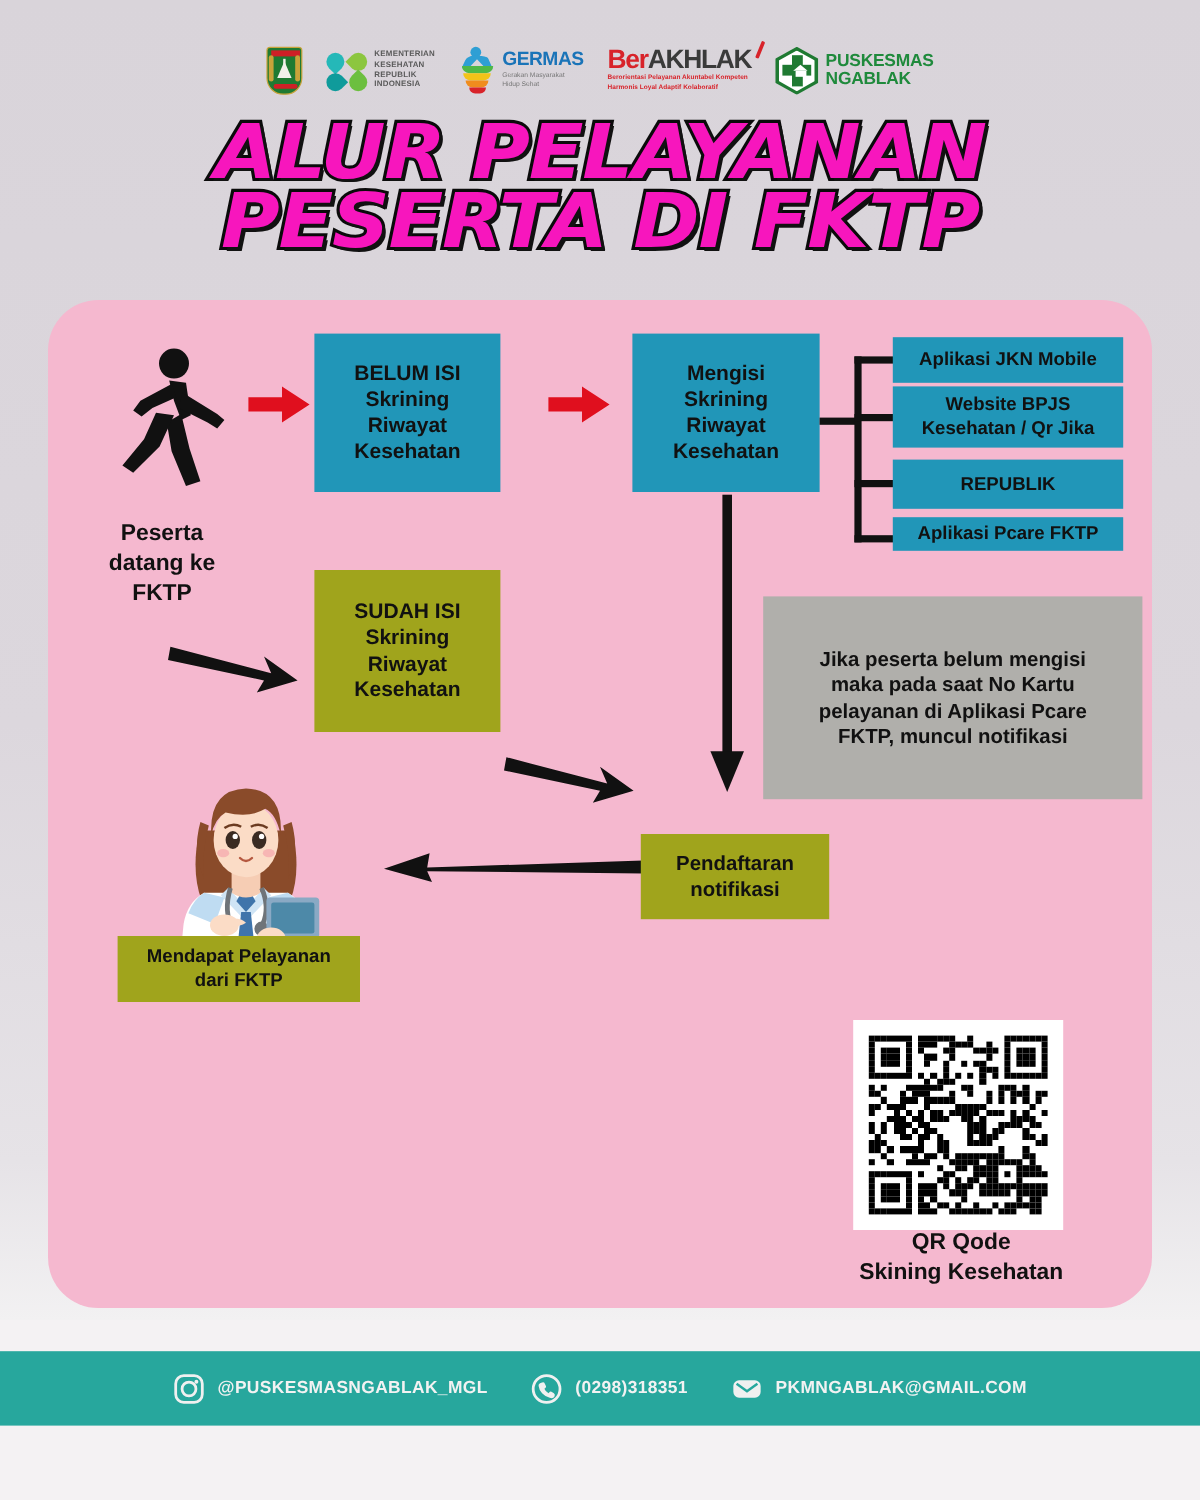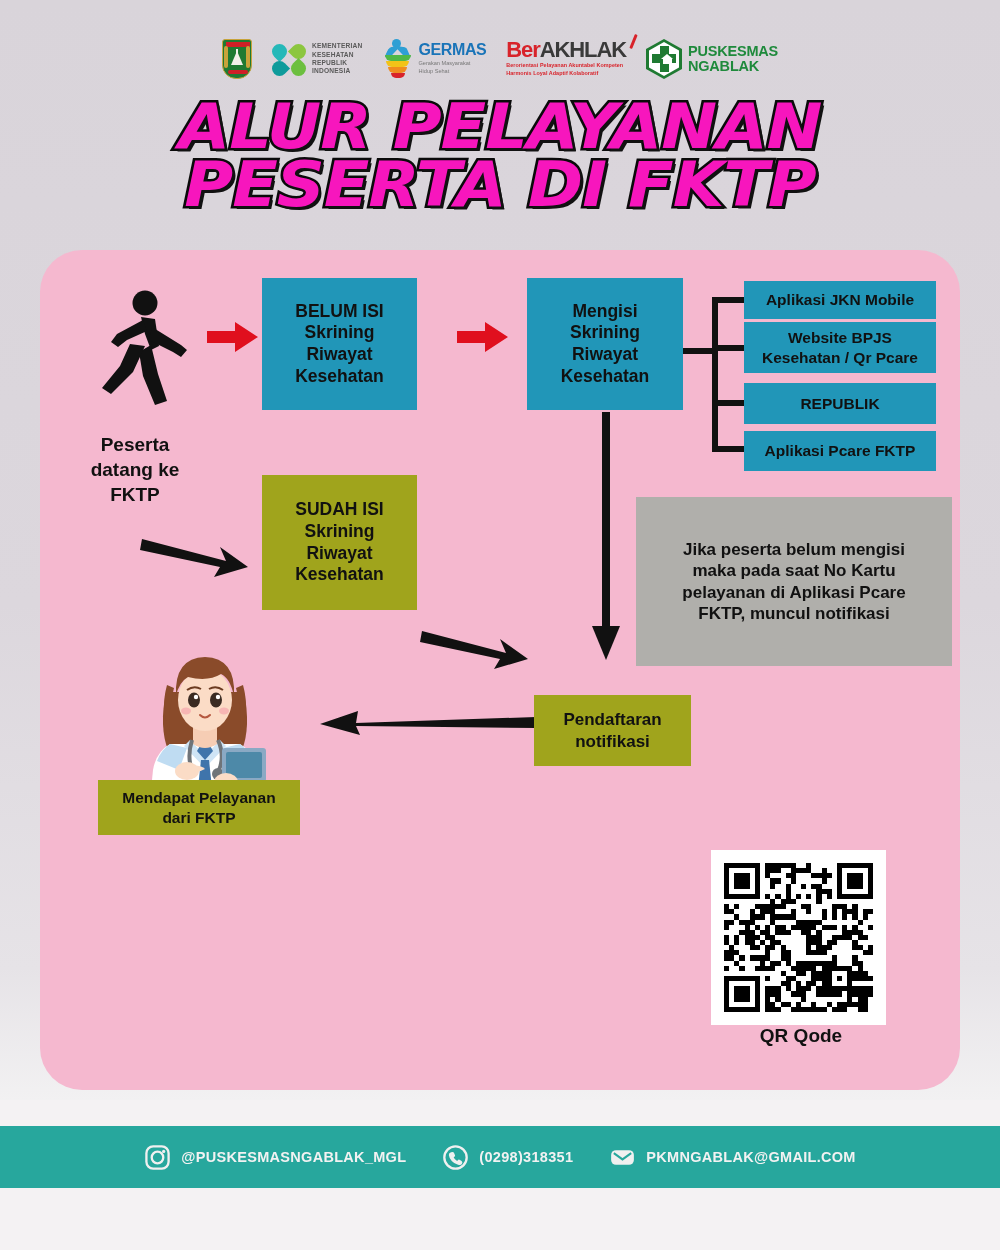--- a/index.html
+++ b/index.html
@@ -137,21 +137,21 @@
   .teal{ background:#2196b8; }
   .olive{ background:#a0a41c; }
   .gray{ background:#b0afab; }
 
   #box-belum{ left:262px; top:278px; width:155px; height:132px; font-size:17.5px; }
   #box-mengisi{ left:527px; top:278px; width:156px; height:132px; font-size:17.5px; }
   #box-sudah{ left:262px; top:475px; width:155px; height:135px; font-size:17.5px; }
   #box-jkn{ left:744px; top:281px; width:192px; height:38px; font-size:15.5px; }
   #box-website{ left:744px; top:322px; width:192px; height:51px; font-size:15.5px; }
   #box-pandawa{ left:744px; top:383px; width:192px; height:41px; font-size:15.5px; }
-  #box-pcare{ left:744px; top:431px; width:192px; height:40px; font-size:15.5px; }
+  #box-pcare{ left:744px; top:431px; width:192px; height:28px; font-size:15.5px; }
   #box-note{ left:636px; top:497px; width:316px; height:169px; font-size:17px; padding:0 10px; }
   #box-pendaftaran{ left:534px; top:695px; width:157px; height:71px; font-size:17px; }
   #box-mendapat{ left:98px; top:780px; width:202px; height:55px; font-size:15.5px; }
 
   
   .walker{ position:absolute; left:95px; top:290px; width:105px; height:125px; }
 
   .caption{
     position:absolute; text-align:center; font-weight:bold; color:#111;
     font-size:19px; line-height:1.32;
@@ -325,21 +325,21 @@
 <div class="ln" style="left:712px;top:345px;width:34px;height:6px"></div>
 <div class="ln" style="left:712px;top:400px;width:34px;height:6px"></div>
 <div class="ln" style="left:712px;top:446px;width:34px;height:6px"></div>
 
 <div class="box teal" id="box-jkn">
   <div>Aplikasi JKN Mobile</div>
 </div>
 <div class="box teal" id="box-website">
   <div>
     <div>Website BPJS</div>
-    <div>Kesehatan / Qr Pcare</div>
+    <div>Kesehatan / Qr Jika</div>
   </div>
 </div>
 <div class="box teal" id="box-pandawa">
   <div>REPUBLIK</div>
 </div>
 <div class="box teal" id="box-pcare">
   <div>Aplikasi Pcare FKTP</div>
 </div>
 
 <div class="box gray" id="box-note">
@@ -1266,20 +1266,21 @@
       <i></i>
       <i style="background: transparent;"></i>
       <i style="background: transparent;"></i>
       <i></i>
       <i></i>
       <i style="background: transparent;"></i>
     </div>
 </div>
 <div class="caption" id="cap-qr">
   <div>QR Qode</div>
+  <div>Skining Kesehatan</div>
 </div>
 
 <div class="footer-bar">
   <div class="f-item">
     <svg class="f-ico" viewBox="0 0 28 28">
       <rect x="2.5" y="2.5" width="23" height="23" rx="7" fill="none" stroke="#f0f0f0" stroke-width="2.4"></rect>
       <circle cx="14" cy="14" r="6" fill="none" stroke="#f0f0f0" stroke-width="2.4"></circle>
       <circle cx="20.4" cy="7.7" r="1.7" fill="#f0f0f0"></circle>
     </svg>
     <span class="f-text">@PUSKESMASNGABLAK_MGL</span>

